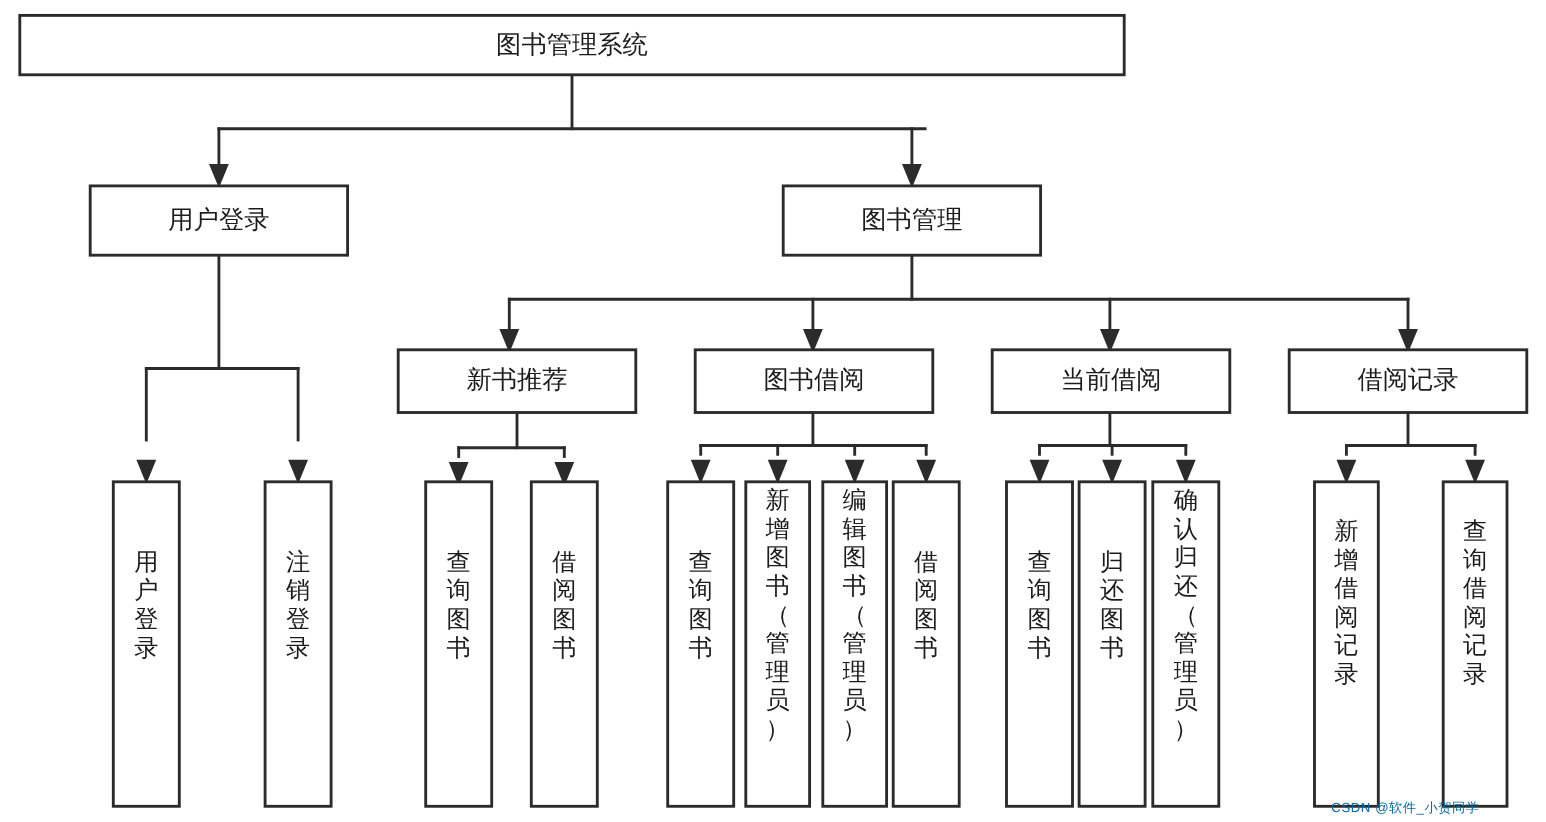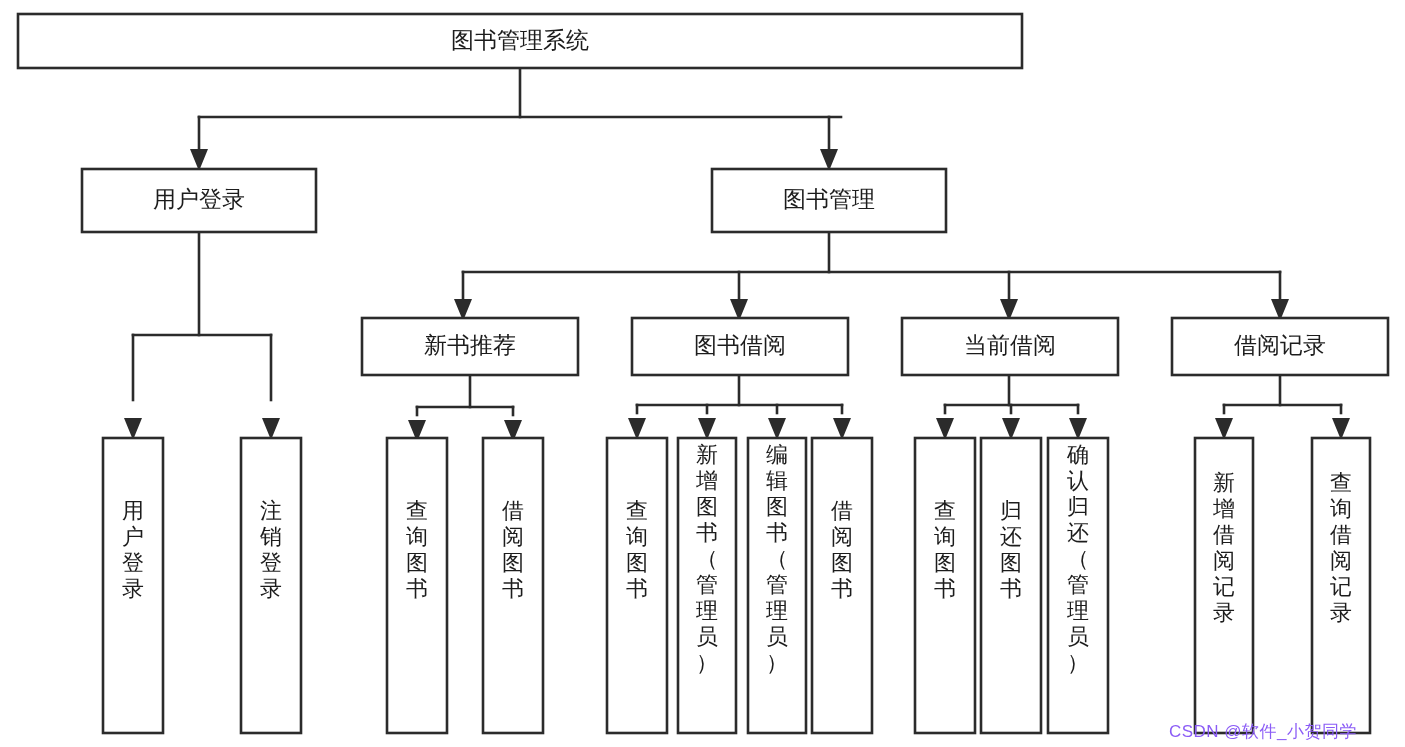--- a/index.html
+++ b/index.html
@@ -5,21 +5,21 @@
   html,body{margin:0;padding:0;background:#ffffff;}
   body{width:1405px;height:747px;font-family:"Liberation Sans","DejaVu Sans",sans-serif;overflow:hidden;}
   #diagram-root{position:relative;width:1365px;height:747px;background:#fff;}
   svg#tree-svg{position:absolute;left:0;top:0;width:1405px;height:747px;}
   .node-box{fill:#ffffff;stroke:#2b2b2b;stroke-width:2.6;}
   .conn{stroke:#2b2b2b;stroke-width:2.6;fill:none;stroke-linecap:square;}
   .arrow-head{fill:#2b2b2b;stroke:none;}
   .node-label{fill:#1c1c1c;font-family:"Liberation Sans","DejaVu Sans",sans-serif;}
   .label-h{font-size:23px;text-anchor:middle;dominant-baseline:middle;}
   .label-v{font-size:22px;text-anchor:middle;}
-  .watermark{position:absolute;right:8px;bottom:4px;color:#8b5cf6;font-size:17px;
+  .watermark{position:absolute;right:20px;bottom:4px;color:#0369a1;font-size:12px;
              font-family:"Liberation Sans","DejaVu Sans",sans-serif;white-space:nowrap;
              letter-spacing:.5px;}
 </style>
 </head>
 <body>
 
 <div id="diagram-root">
 
   <svg id="tree-svg" viewBox="0 0 1405 747">
     <defs>

